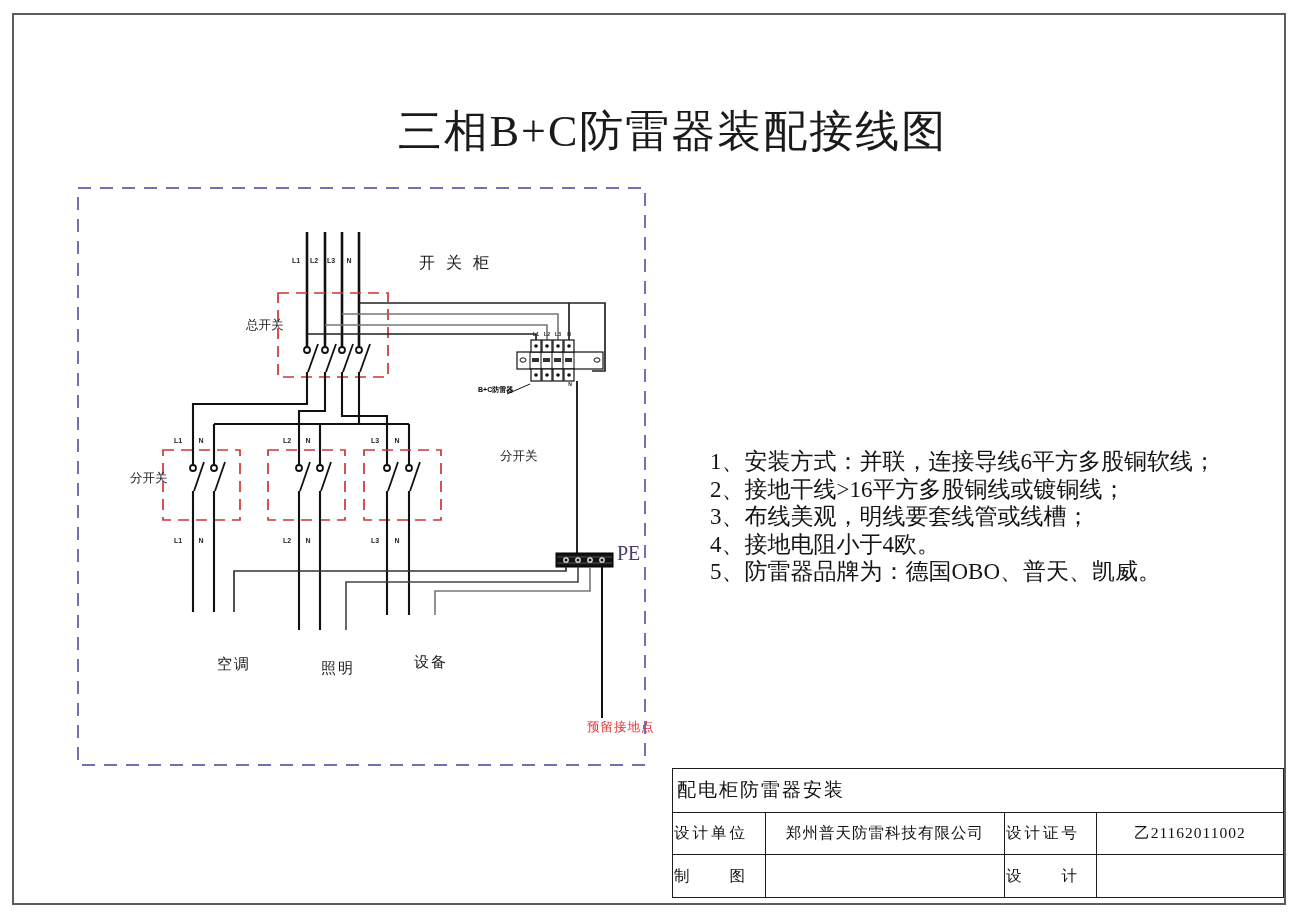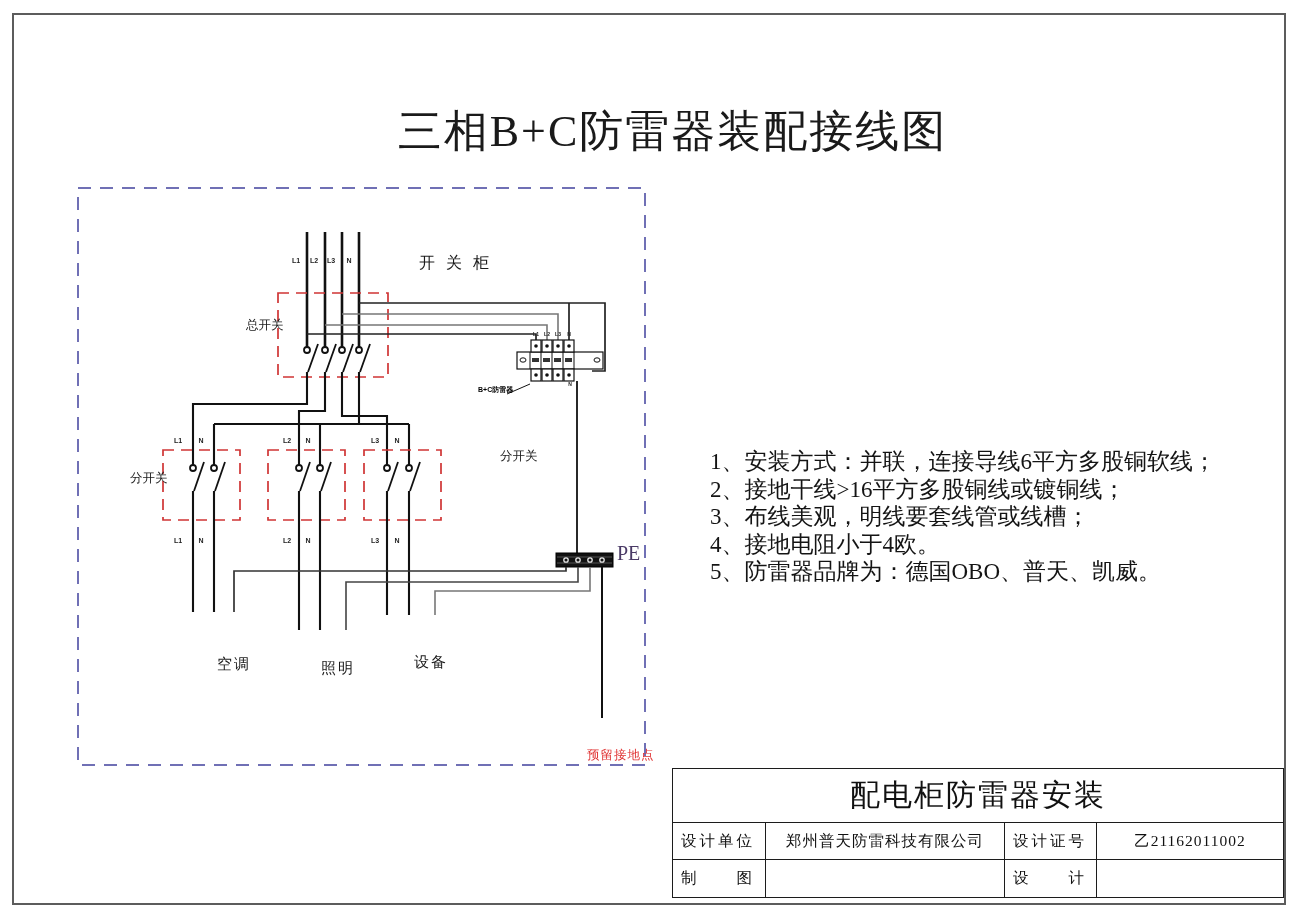--- a/index.html
+++ b/index.html
@@ -15,28 +15,28 @@
   .cn{font-family:"Liberation Serif",serif;color:#1a1a1a;padding-left:25px;}
   .cabinet{left:394px;top:253px;font-size:16px;letter-spacing:11px;}
   .mainsw{left:221px;top:317px;font-size:12.5px;}
   .branchL{left:105px;top:470px;font-size:12.5px;}
   .branchR{left:475px;top:448px;font-size:12.5px;}
   .tiny{font-size:7px;font-weight:bold;width:16px;text-align:center;}
   .tiny5{font-size:5px;font-weight:bold;width:12px;text-align:center;}
   .spdlbl{left:478px;top:385px;font-size:7px;font-weight:bold;color:#000;}
   .load{font-size:15px;letter-spacing:2px;}
   .pe{left:617px;top:542px;font-size:20px;color:#4a3a66;font-family:"Liberation Serif",serif;}
-  .ground{left:562px;top:719px;font-size:12.5px;color:#e03232;letter-spacing:1px;margin-top:28px;}
+  .ground{left:562px;top:719px;font-size:12.5px;color:#e03232;letter-spacing:1px;}
   .notes{left:710px;top:448px;font-size:23px;line-height:27.5px;color:#141414;}
   .notes div{white-space:nowrap;}
   .tblock{position:absolute;left:672px;top:768px;width:611px;height:130px;
        border-collapse:collapse;table-layout:fixed;}
-  .tblock td{border:1.5px solid #1c1c1c;padding:0 8px;font-size:15.5px;
+  .tblock td{border:1.5px solid #1c1c1c;padding:0 1px;font-size:15.5px;
        overflow:hidden;white-space:nowrap;}
-  .tblock td.hdr{font-size:30px;text-align:center;letter-spacing:2px;padding:2px 12px;}
+  .tblock td.hdr{font-size:19px;text-align:left;letter-spacing:2px;padding:2px 4px;}
   .tblock td.lab{letter-spacing:3px;}
   .tblock td.ctr{text-align:center;letter-spacing:1px;margin-top:16px;}
 </style>
 </head>
 <body>
 
 <div class="page-border"></div>
 
 <div class="abs page-title cn">三相B+C防雷器装配接线图</div>
 

